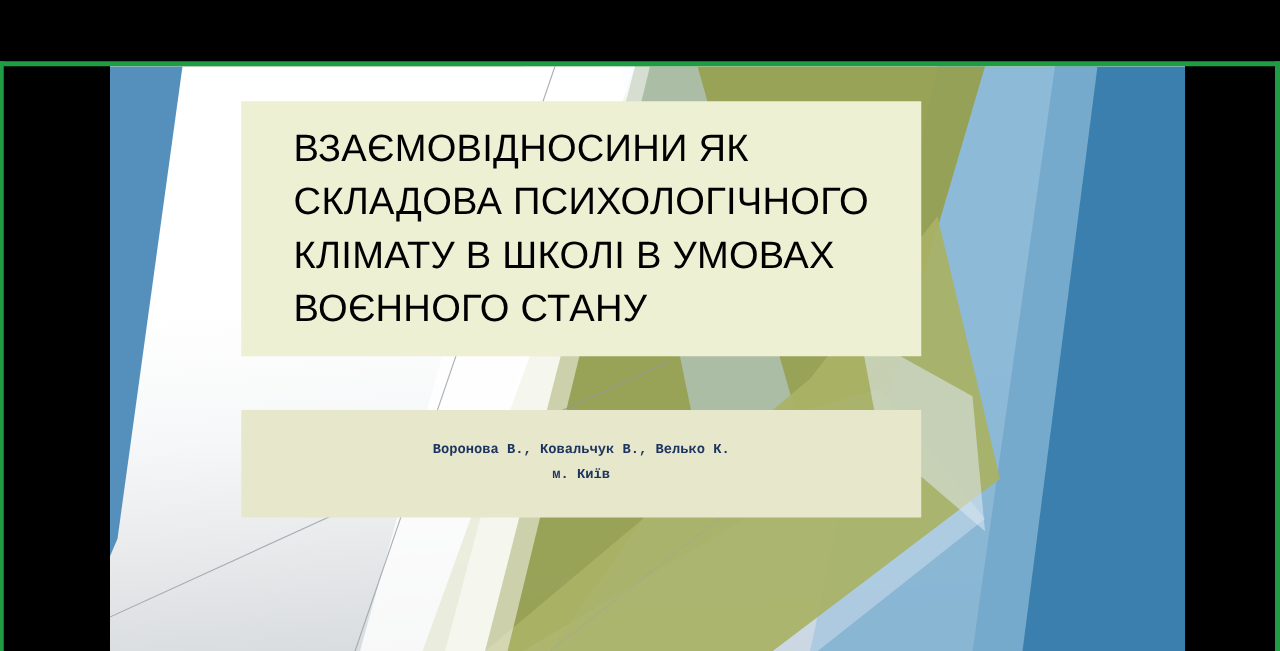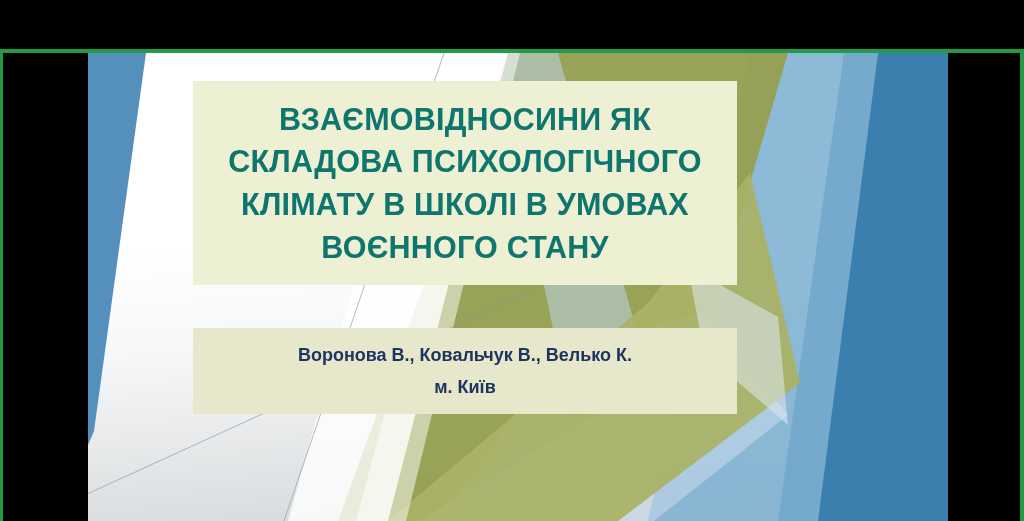--- a/index.html
+++ b/index.html
@@ -126,50 +126,49 @@
     height: 204px;
     background: #eef0d3;
     display: flex;
     align-items: center;
     justify-content: center;
     z-index: 20;
   }
   .title-text {
     margin: 0;
     padding: 0 16px;
-    text-align: center;
     font-family: "Liberation Sans", sans-serif;
-    font-weight: 700;
+    font-weight: 400;
     font-size: 30.5px;
     line-height: 1.40;
     letter-spacing: 0.2px;
-    color: #0f766e;
+    color: #000000;
     text-transform: uppercase;
     white-space: pre-line;
   }
 
   .author-card {
     position: absolute;
     left: 105px;
     top: 275px;
     width: 544px;
     height: 86px;
     background: #e7e8cb;
     display: flex;
     flex-direction: column;
     align-items: center;
     justify-content: center;
     z-index: 20;
   }
   .author-line {
     margin: 0;
     text-align: center;
-    font-family: Liberation Sans, sans-serif;
+    font-family: Liberation Mono, monospace;
     font-weight: 700;
-    font-size: 18px;
+    font-size: 11px;
     line-height: 1.78;
     color: #1d3461;
     white-space: nowrap;
   }
 </style>
 </head>
 <body>
 
 <div class="viewer">
 

